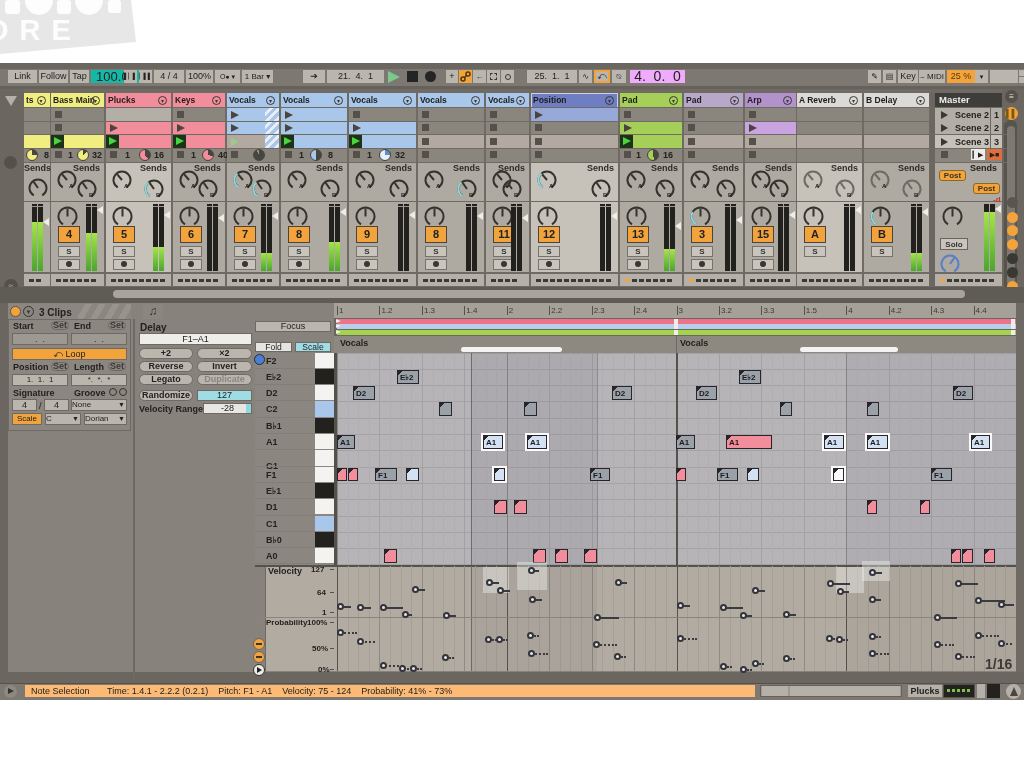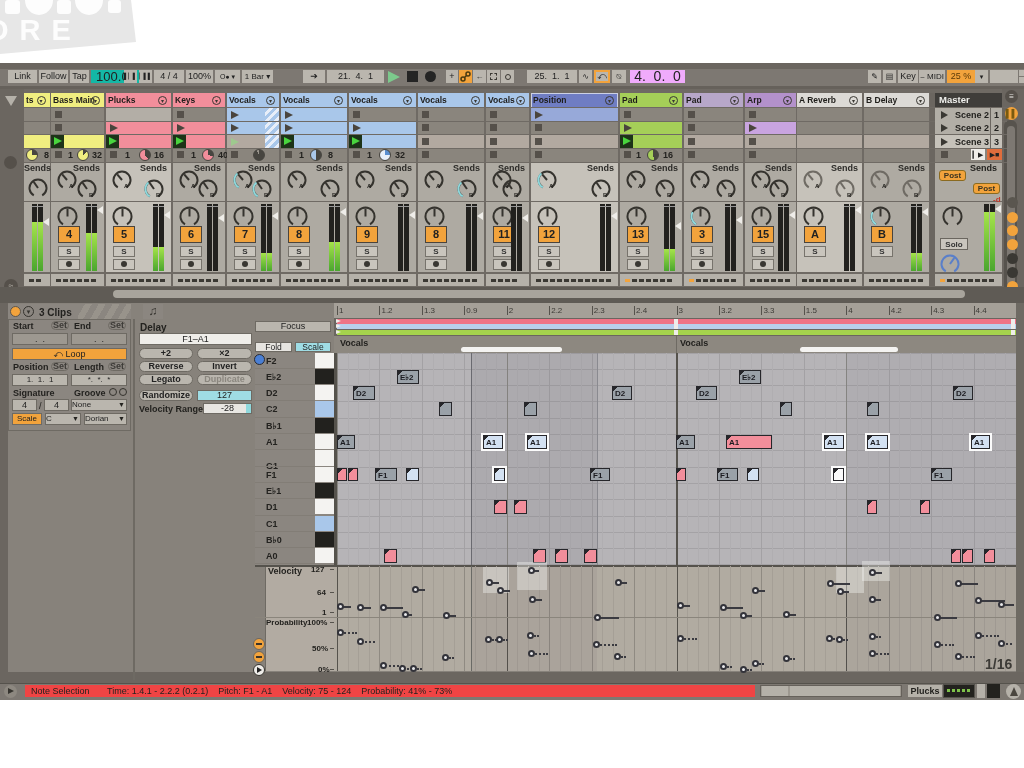--- a/index.html
+++ b/index.html
@@ -850,21 +850,21 @@
 <div class="a" style="left:255px;top:321px;width:76px;height:11px;background:#bab6ae;border:1px solid #6e6a63;color:#222;font-size:9px;line-height:9px;text-align:center;white-space:nowrap;overflow:hidden">Focus</div>
 <div class="a" style="left:255px;top:342px;width:37px;height:10px;background:#e6e4e0;border:1px solid #6e6a63;color:#222;font-size:8.5px;line-height:8px;text-align:center;white-space:nowrap;overflow:hidden">Fold</div>
 <div class="a" style="left:295px;top:342px;width:36px;height:10px;background:#9fdce4;border:1px solid #6e6a63;color:#222;font-size:8.5px;line-height:8px;text-align:center;white-space:nowrap;overflow:hidden">Scale</div>
 <div class="a" style="left:334px;top:303px;width:682px;height:15px;background:#a5a098"></div>
 <div class="lbl" style="left:339.0px;top:306px;font-size:8px;color:#3c3a36">1</div>
 <div class="a" style="left:337.0px;top:306px;width:1px;height:9px;background:#55524c"></div>
 <div class="lbl" style="left:381.4375px;top:306px;font-size:8px;color:#3c3a36">1.2</div>
 <div class="a" style="left:379.4375px;top:306px;width:1px;height:9px;background:#55524c"></div>
 <div class="lbl" style="left:423.875px;top:306px;font-size:8px;color:#3c3a36">1.3</div>
 <div class="a" style="left:421.875px;top:306px;width:1px;height:9px;background:#55524c"></div>
-<div class="lbl" style="left:466.3125px;top:306px;font-size:8px;color:#3c3a36">0.9</div>
+<div class="lbl" style="left:466.3125px;top:306px;font-size:8px;color:#3c3a36">1.4</div>
 <div class="a" style="left:464.3125px;top:306px;width:1px;height:9px;background:#55524c"></div>
 <div class="lbl" style="left:508.75px;top:306px;font-size:8px;color:#3c3a36">2</div>
 <div class="a" style="left:506.75px;top:306px;width:1px;height:9px;background:#55524c"></div>
 <div class="lbl" style="left:551.1875px;top:306px;font-size:8px;color:#3c3a36">2.2</div>
 <div class="a" style="left:549.1875px;top:306px;width:1px;height:9px;background:#55524c"></div>
 <div class="lbl" style="left:593.625px;top:306px;font-size:8px;color:#3c3a36">2.3</div>
 <div class="a" style="left:591.625px;top:306px;width:1px;height:9px;background:#55524c"></div>
 <div class="lbl" style="left:636.0625px;top:306px;font-size:8px;color:#3c3a36">2.4</div>
 <div class="a" style="left:634.0625px;top:306px;width:1px;height:9px;background:#55524c"></div>
 <div class="lbl" style="left:678.5px;top:306px;font-size:8px;color:#3c3a36">3</div>
@@ -1298,21 +1298,21 @@
 <div class="vm" style="left:955px;top:653px"></div>
 <div class="vd" style="left:979px;top:635px;width:20px"></div>
 <div class="vm" style="left:975px;top:632px"></div>
 <div class="vd" style="left:1002px;top:643px;width:10px"></div>
 <div class="vm" style="left:998px;top:640px"></div>
 <div class="lbl" style="left:985px;top:656px;font-size:14px;font-weight:bold;color:#3c3a36">1/16</div>
 <div class="a" style="left:1016px;top:303px;width:8px;height:369px;background:#6e6a63"></div>
 <div class="a" style="left:0;top:683px;width:1024px;height:17px;background:#7d7872;border-top:1px solid #55524c"></div>
 <div class="a" style="left:4px;top:685px;width:13px;height:13px;border-radius:50%;background:#8d8880"></div>
 <div class="tri a" style="left:8px;top:688px;border-left:6px solid #35332e;border-top:3.5px solid transparent;border-bottom:3.5px solid transparent"></div>
-<div class="a" style="left:25px;top:685px;width:730px;height:12px;background:#ef4444;color:#23221f;font-size:9px;line-height:12px;padding-left:6px">Note Selection&nbsp;&nbsp;&nbsp;&nbsp;&nbsp;&nbsp;&nbsp;Time: 1.4.1 - 2.2.2 (0.2.1)&nbsp;&nbsp;&nbsp;&nbsp;Pitch: F1 - A1&nbsp;&nbsp;&nbsp;&nbsp;Velocity: 75 - 124&nbsp;&nbsp;&nbsp;&nbsp;Probability: 41% - 73%</div>
+<div class="a" style="left:25px;top:685px;width:730px;height:12px;background:#fdba74;color:#23221f;font-size:9px;line-height:12px;padding-left:6px">Note Selection&nbsp;&nbsp;&nbsp;&nbsp;&nbsp;&nbsp;&nbsp;Time: 1.4.1 - 2.2.2 (0.2.1)&nbsp;&nbsp;&nbsp;&nbsp;Pitch: F1 - A1&nbsp;&nbsp;&nbsp;&nbsp;Velocity: 75 - 124&nbsp;&nbsp;&nbsp;&nbsp;Probability: 41% - 73%</div>
 <div class="a" style="left:760px;top:685px;width:142px;height:12px;background:#9d9890;border:1px solid #66615b"></div>
 <div class="a" style="left:762px;top:686px;width:26px;height:10px;background:#b5b1a9"></div>
 <div class="a" style="left:790px;top:686px;width:110px;height:10px;background:#b5b1a9"></div>
 <div class="a" style="left:908px;top:685px;width:34px;height:12px;background:#b5b1a9;color:#23221f;font-size:9px;font-weight:bold;line-height:12px;text-align:center">Plucks</div>
 <div class="a" style="left:943px;top:684px;width:32px;height:14px;background:#23221e;border:1px solid #55524c"></div>
 <div class="a" style="left:947px;top:689px;width:24px;height:3px;background:repeating-linear-gradient(90deg,#7ec14a 0 3px,#23221e 3px 5px)"></div>
 <div class="a" style="left:977px;top:684px;width:8px;height:14px;background:#b5b1a9"></div>
 <div class="a" style="left:987px;top:684px;width:13px;height:14px;background:#23221e"></div>
 <div class="a" style="left:1006px;top:684px;width:15px;height:15px;border-radius:50%;background:#b5b1a9"></div>
 <div class="tri a" style="left:1009.5px;top:687px;border-bottom:9px solid #4a463f;border-left:4.5px solid transparent;border-right:4.5px solid transparent"></div>

